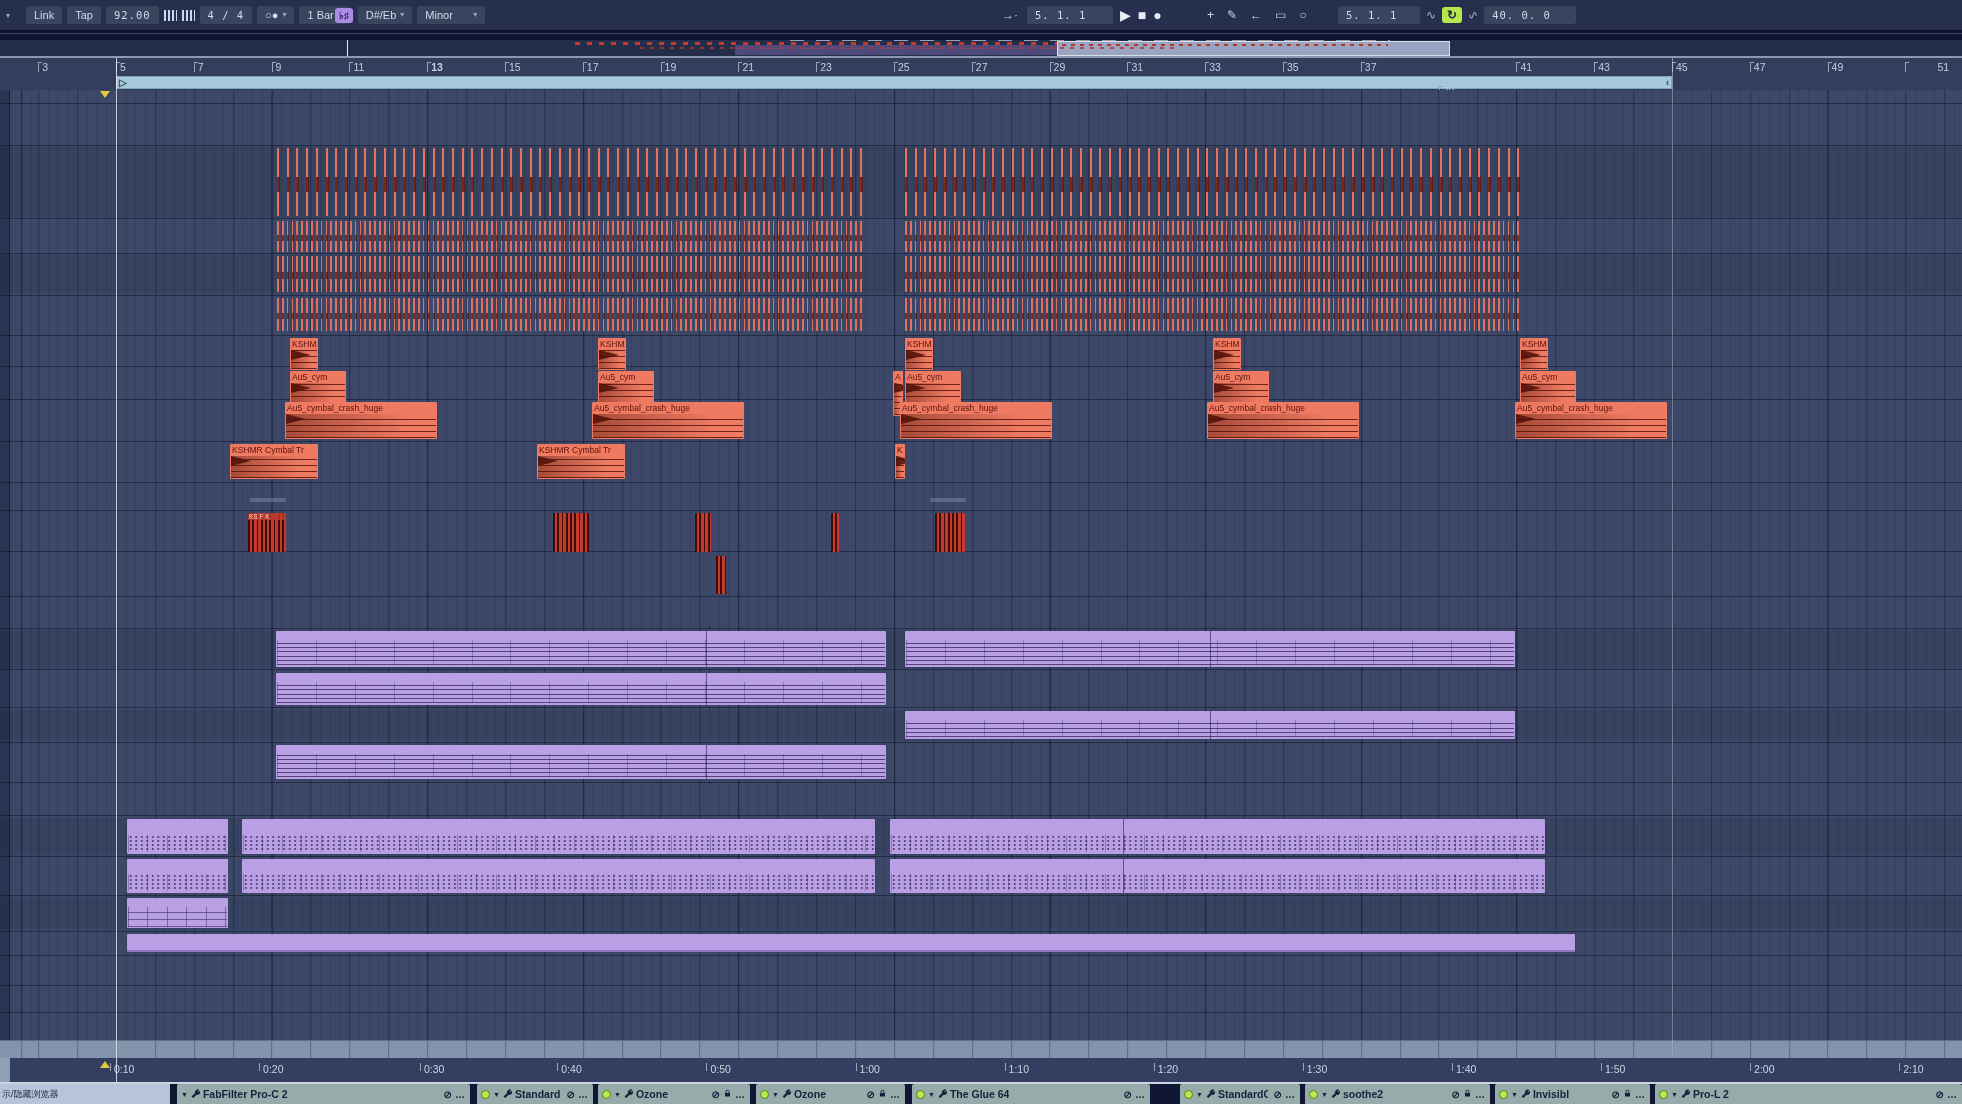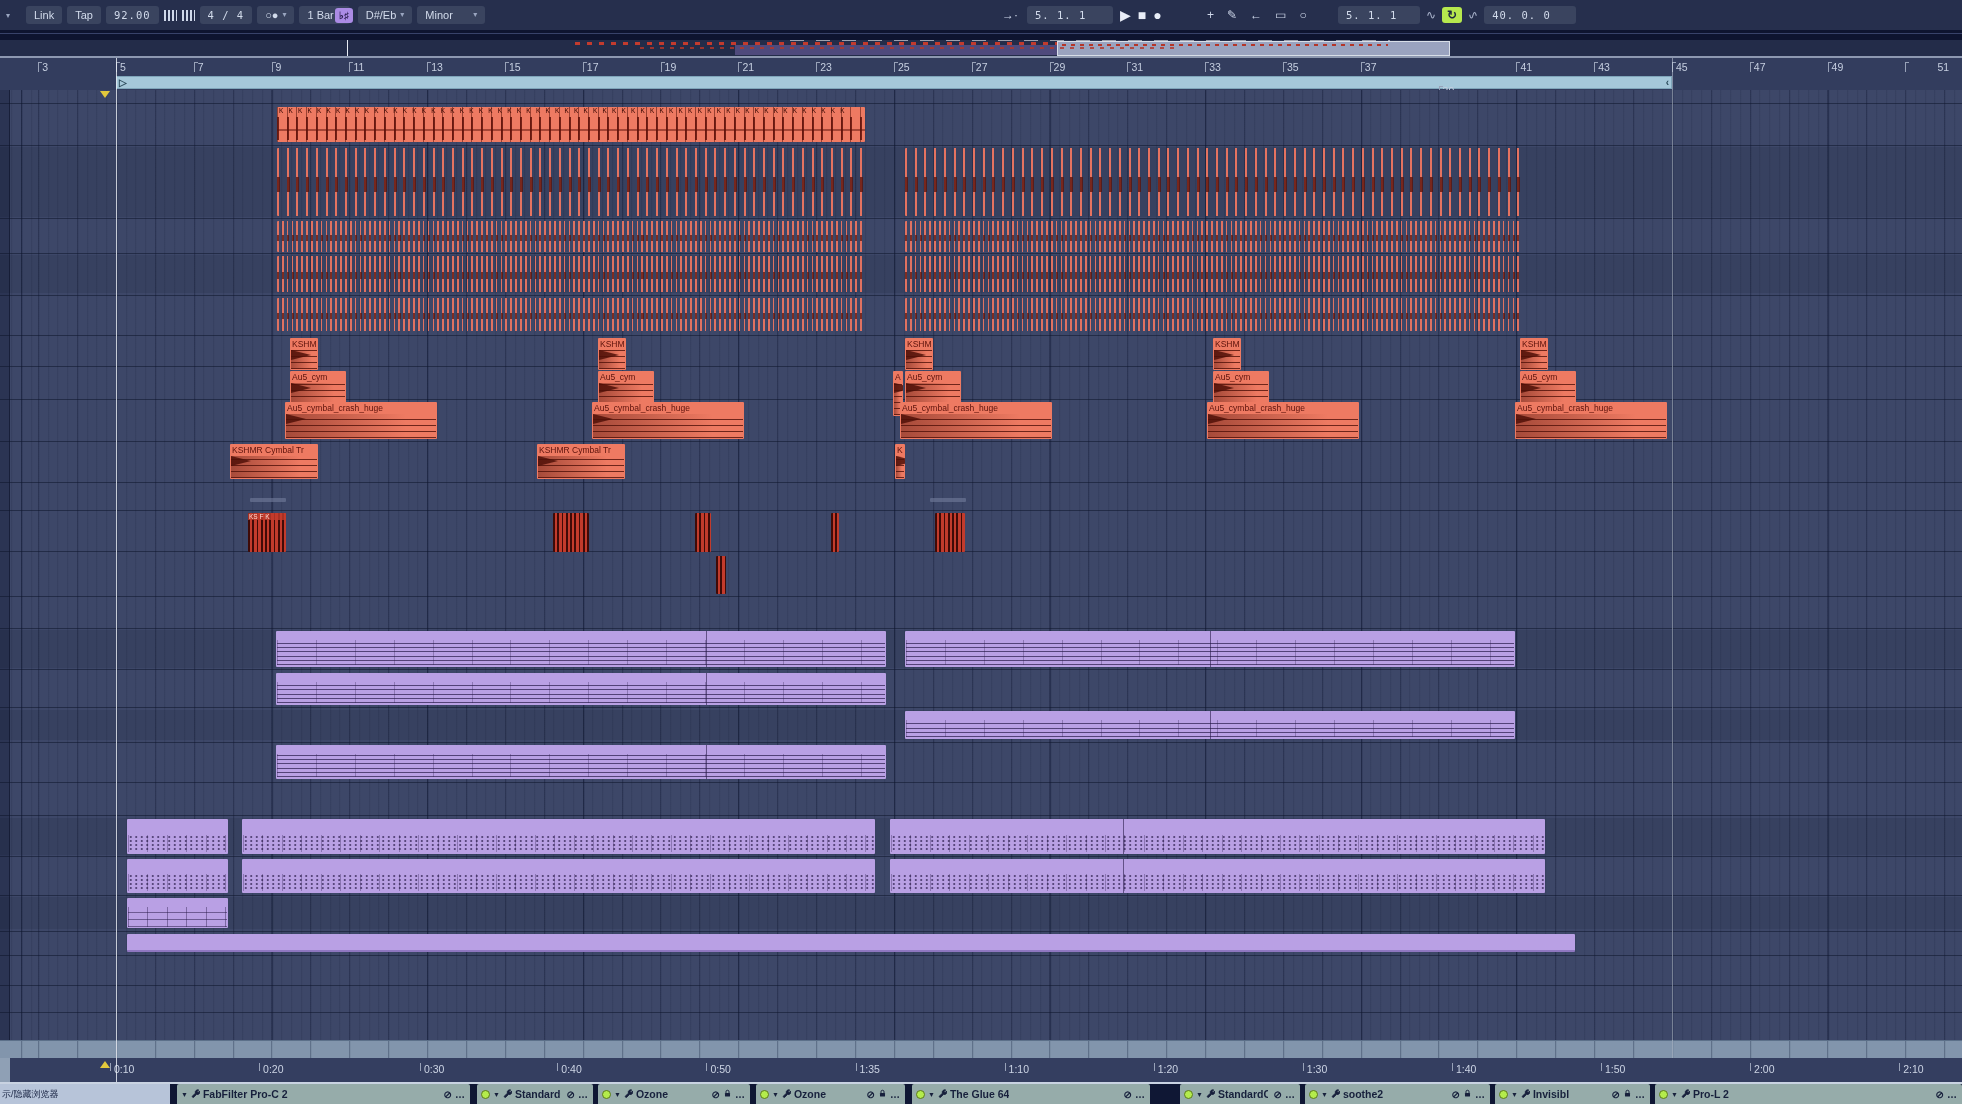--- a/index.html
+++ b/index.html
@@ -221,21 +221,21 @@
   <div id="ruler">
     <div id="loopbar">
       <span class="lg">▷</span>
       <span class="lg">‹</span>
     </div>
   <span class="bar" style="left: 38.2px;">3</span>
       <span class="bar" style="left: 116px;">5</span>
       <span class="bar" style="left: 193.8px;">7</span>
       <span class="bar" style="left: 271.6px;">9</span>
       <span class="bar" style="left: 349.4px;">11</span>
-      <span class="bar" style="left: 427.2px;">13</span>
+      <span class="bar" style="left: 427.2px; font-weight: bold;">13</span>
       <span class="bar" style="left: 505px;">15</span>
       <span class="bar" style="left: 582.8px;">17</span>
       <span class="bar" style="left: 660.6px;">19</span>
       <span class="bar" style="left: 738.4px;">21</span>
       <span class="bar" style="left: 816.2px;">23</span>
       <span class="bar" style="left: 894px;">25</span>
       <span class="bar" style="left: 971.8px;">27</span>
       <span class="bar" style="left: 1049.6px;">29</span>
       <span class="bar" style="left: 1127.4px;">31</span>
       <span class="bar" style="left: 1205.2px;">33</span>
@@ -271,23 +271,20 @@
       <div class="sep" style="top: 652px;"></div>
       <div class="sep" style="top: 692px;"></div>
       <div class="sep" style="top: 725px;"></div>
       <div class="sep" style="top: 766px;"></div>
       <div class="sep" style="top: 805px;"></div>
       <div class="sep" style="top: 841px;"></div>
       <div class="sep" style="top: 865px;"></div>
       <div class="sep" style="top: 895px;"></div>
       <div class="sep" style="top: 922px;"></div>
       <div class="lane" style="top: 16px; height: 37px;">
-        <div class="clip kick" style="left: 277px; width: 588px;">
-          <div class="krow">KKKKKKKKKKKKKKKKKKKKKKKKKKKKKKKKKKKKKKKKKKKKKKKKKKKKKKKKKKKK</div>
-        </div>
       </div>
       <div class="lane shade" style="top: 57px; height: 70px;">
         <div class="clip ticksS" style="left: 277px; width: 588px;"></div>
         <div class="clip ticksS" style="left: 905px; width: 615px;"></div>
       </div>
       <div class="lane" style="top: 130px; height: 33px;">
         <div class="clip ticksD" style="left: 277px; width: 588px;"></div>
         <div class="clip ticksD" style="left: 905px; width: 615px;"></div>
       </div>
       <div class="lane shade" style="top: 165px; height: 38px;">
@@ -466,21 +463,21 @@
   <div class="playline" style="left:116px;top:58px;height:1024px;"></div>
   <div class="loopendline" style="left:1672px;top:58px;height:1000px;"></div>
 
   <div id="scrollband"></div>
   <div id="timeruler">
       <span class="tlabel" style="left: 110px;">0:10</span>
       <span class="tlabel" style="left: 259.1px;">0:20</span>
       <span class="tlabel" style="left: 420px;">0:30</span>
       <span class="tlabel" style="left: 557.3px;">0:40</span>
       <span class="tlabel" style="left: 706.4px;">0:50</span>
-      <span class="tlabel" style="left: 855.5px;">1:35</span>
+      <span class="tlabel" style="left: 855.5px;">1:00</span>
       <span class="tlabel" style="left: 1004.6px;">1:10</span>
       <span class="tlabel" style="left: 1153.7px;">1:20</span>
       <span class="tlabel" style="left: 1302.8px;">1:30</span>
       <span class="tlabel" style="left: 1451.9px;">1:40</span>
       <span class="tlabel" style="left: 1601px;">1:50</span>
       <span class="tlabel" style="left: 1750.1px;">2:00</span>
       <span class="tlabel" style="left: 1899.2px;">2:10</span>
     </div>
   <div class="ymark-up" style="left:100px;top:1061px;"></div>
   <div id="cornerbox"></div>

